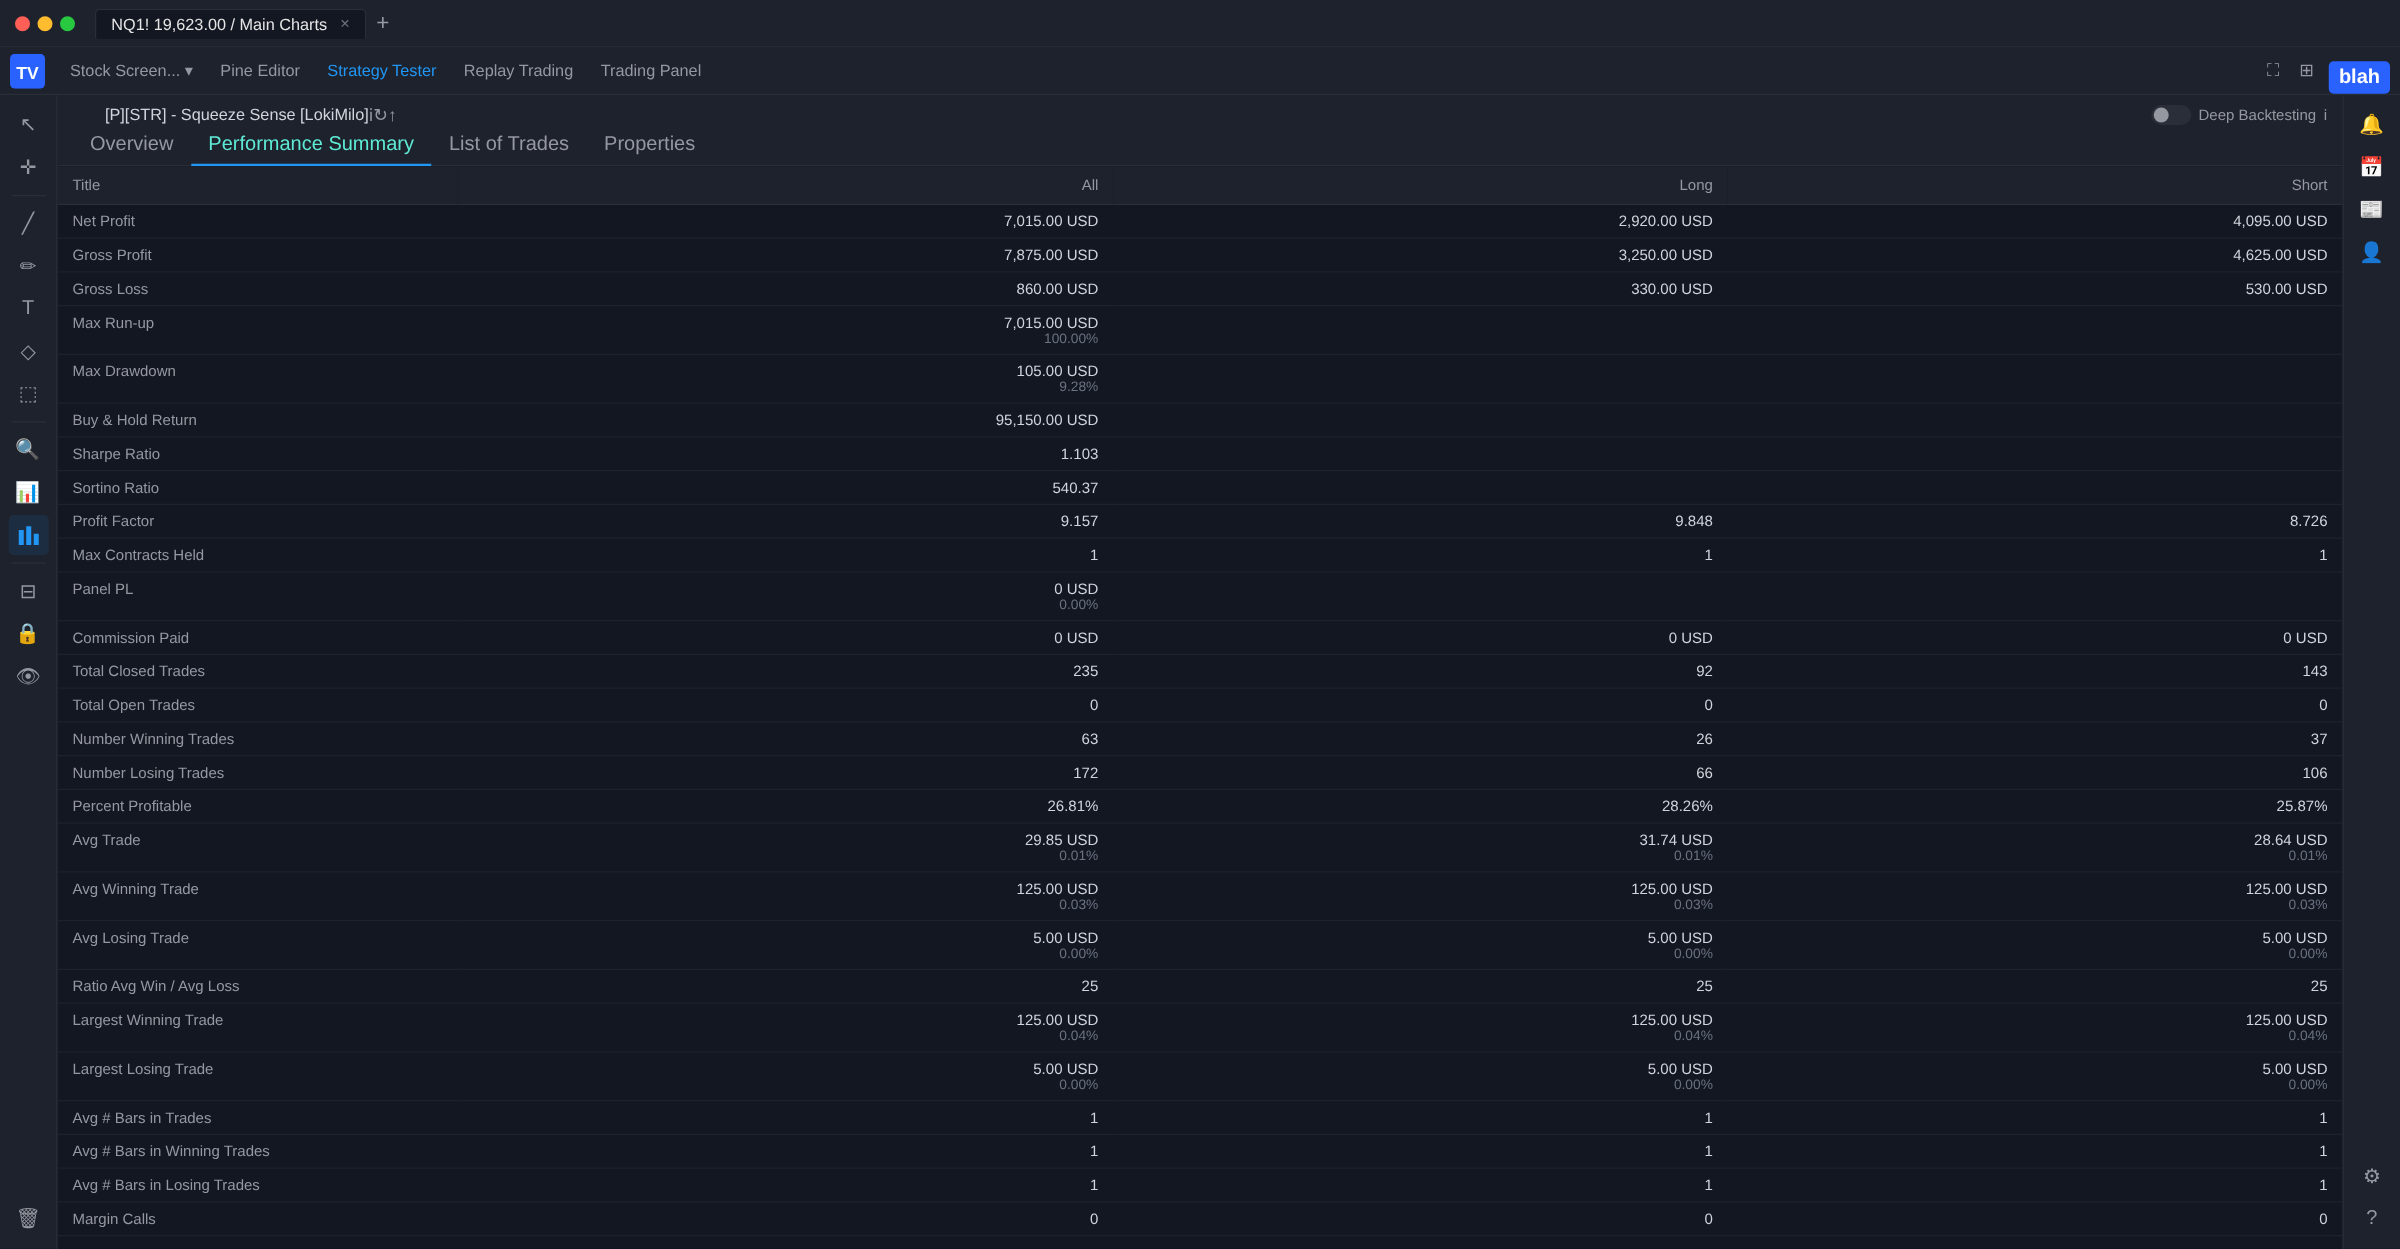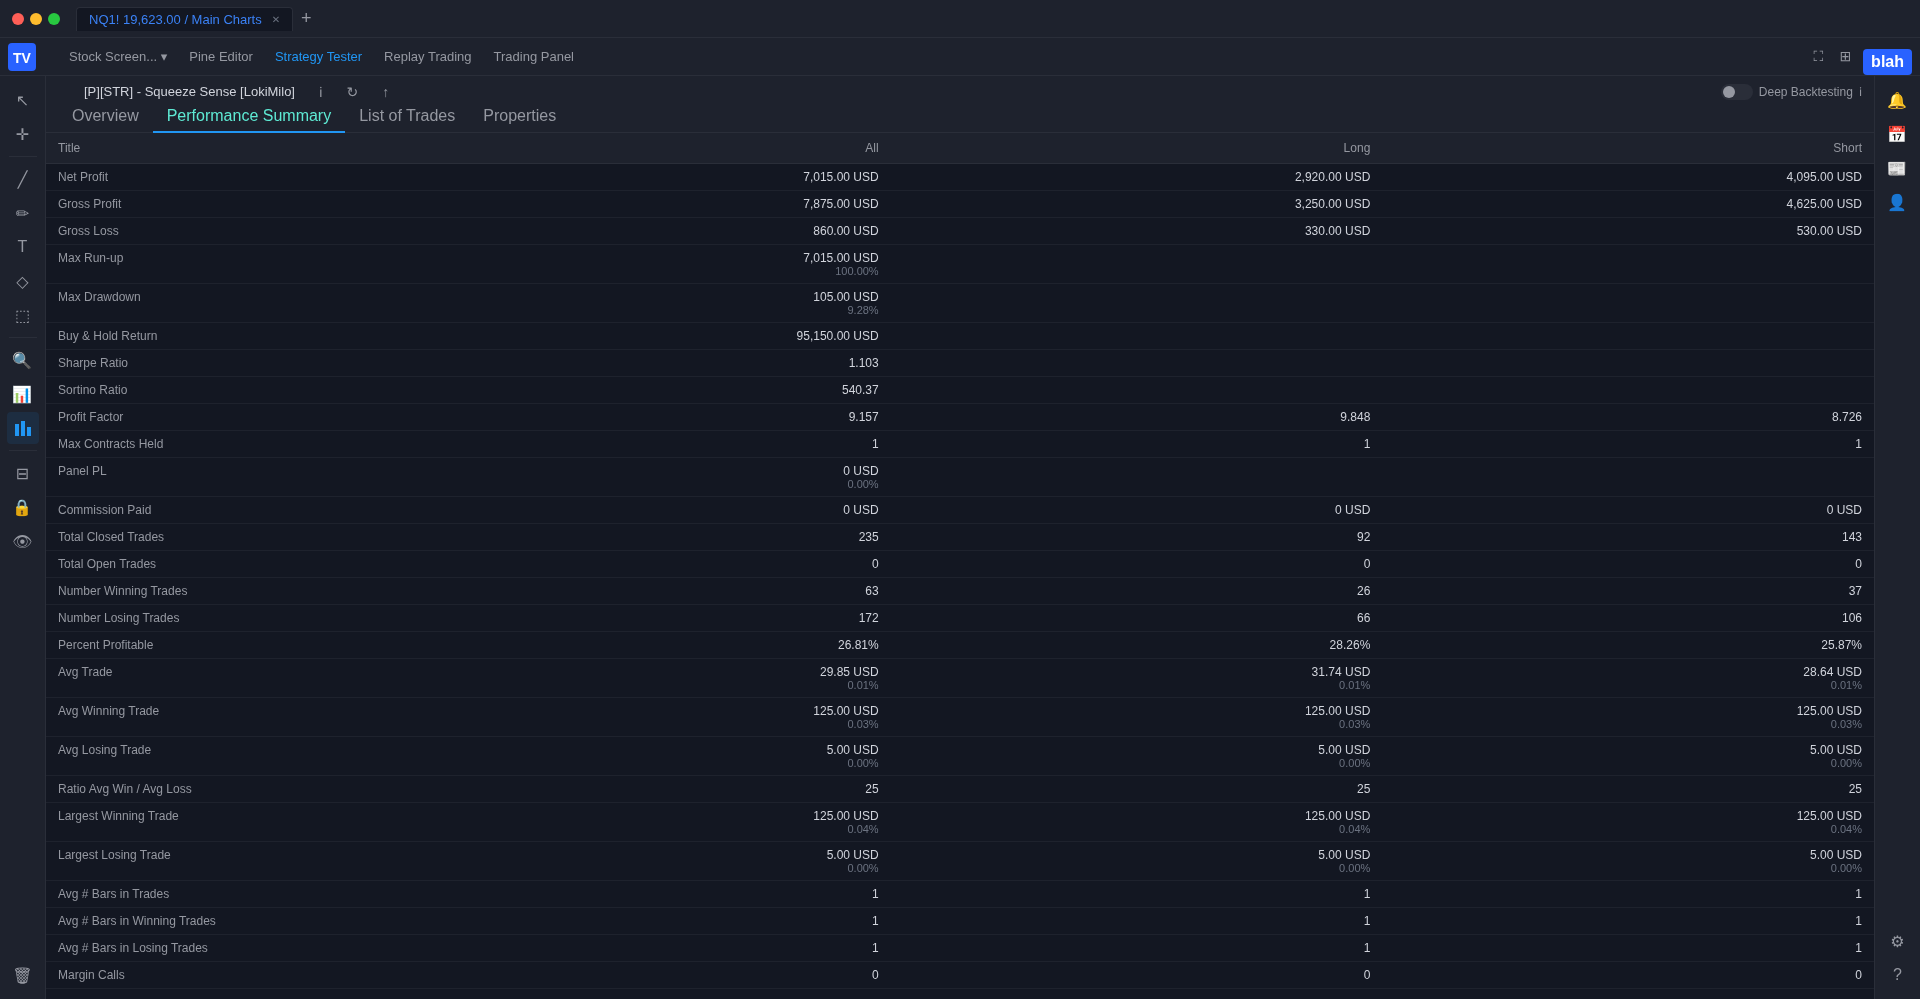--- a/index.html
+++ b/index.html
@@ -13,41 +13,41 @@
       align-items: center;
       padding: 0 12px;
       border-bottom: 1px solid #2a2e39;
       gap: 8px;
     }
     .traffic-lights { display: flex; gap: 6px; margin-right: 8px; }
     .tl { width: 12px; height: 12px; border-radius: 50%; }
     .tl-red { background: #ff5f57; }
     .tl-yellow { background: #febc2e; }
     .tl-green { background: #28c840; }
-    .title-text { font-size: 13px; color: #3b82f6; margin-right: 4px; }
+    .title-text { font-size: 13px; color: #e5e5e5; margin-right: 4px; }
     .tab-bar-title {
       display: flex; align-items: center;
       background: #131722; border-radius: 4px 4px 0 0;
       padding: 4px 12px; font-size: 13px;
       border: 1px solid #2a2e39; border-bottom: none;
       gap: 6px;
     }
     .close-tab { color: #6b7280; font-size: 10px; }
 
     
     .navbar {
       height: 38px;
       background: #1e222d;
       display: flex;
       align-items: center;
       padding: 0 8px;
       border-bottom: 1px solid #2a2e39;
       gap: 2px;
     }
-    .nav-logo { width: 28px; height: 28px; margin-right: 21px; }
+    .nav-logo { width: 28px; height: 28px; margin-right: 8px; }
     .nav-btn {
       padding: 5px 10px;
       font-size: 13px;
       color: #9598a1;
       border-radius: 4px;
       cursor: pointer;
       white-space: nowrap;
     }
     .nav-btn.active { color: #2196f3; }
     .nav-btn.dropdown::after { content: ' ▾'; }
@@ -275,21 +275,21 @@
   <div class="sidebar-icon">👤</div>
   <div style="flex:1"></div>
   <div class="sidebar-icon">⚙</div>
   <div class="sidebar-icon">?</div>
 </div>
 
 <div class="main-content">
 
   <div class="panel-header">
     <div class="panel-title-row-container">
-      <div style="display:flex; align-items:center; gap:24px;padding-left:26px;">
+      <div style="display:flex; align-items:center; gap:0;padding-left:26px;">
         <span class="panel-title">[P][STR] - Squeeze Sense [LokiMilo]</span>
         <span class="panel-icon">ℹ</span>
         <span class="panel-icon">↻</span>
         <span class="panel-icon">↑</span>
       </div>
       <div class="deep-backtesting">
         <div class="toggle-switch">
           <div class="toggle-thumb"></div>
         </div>
         <span>Deep Backtesting</span>

